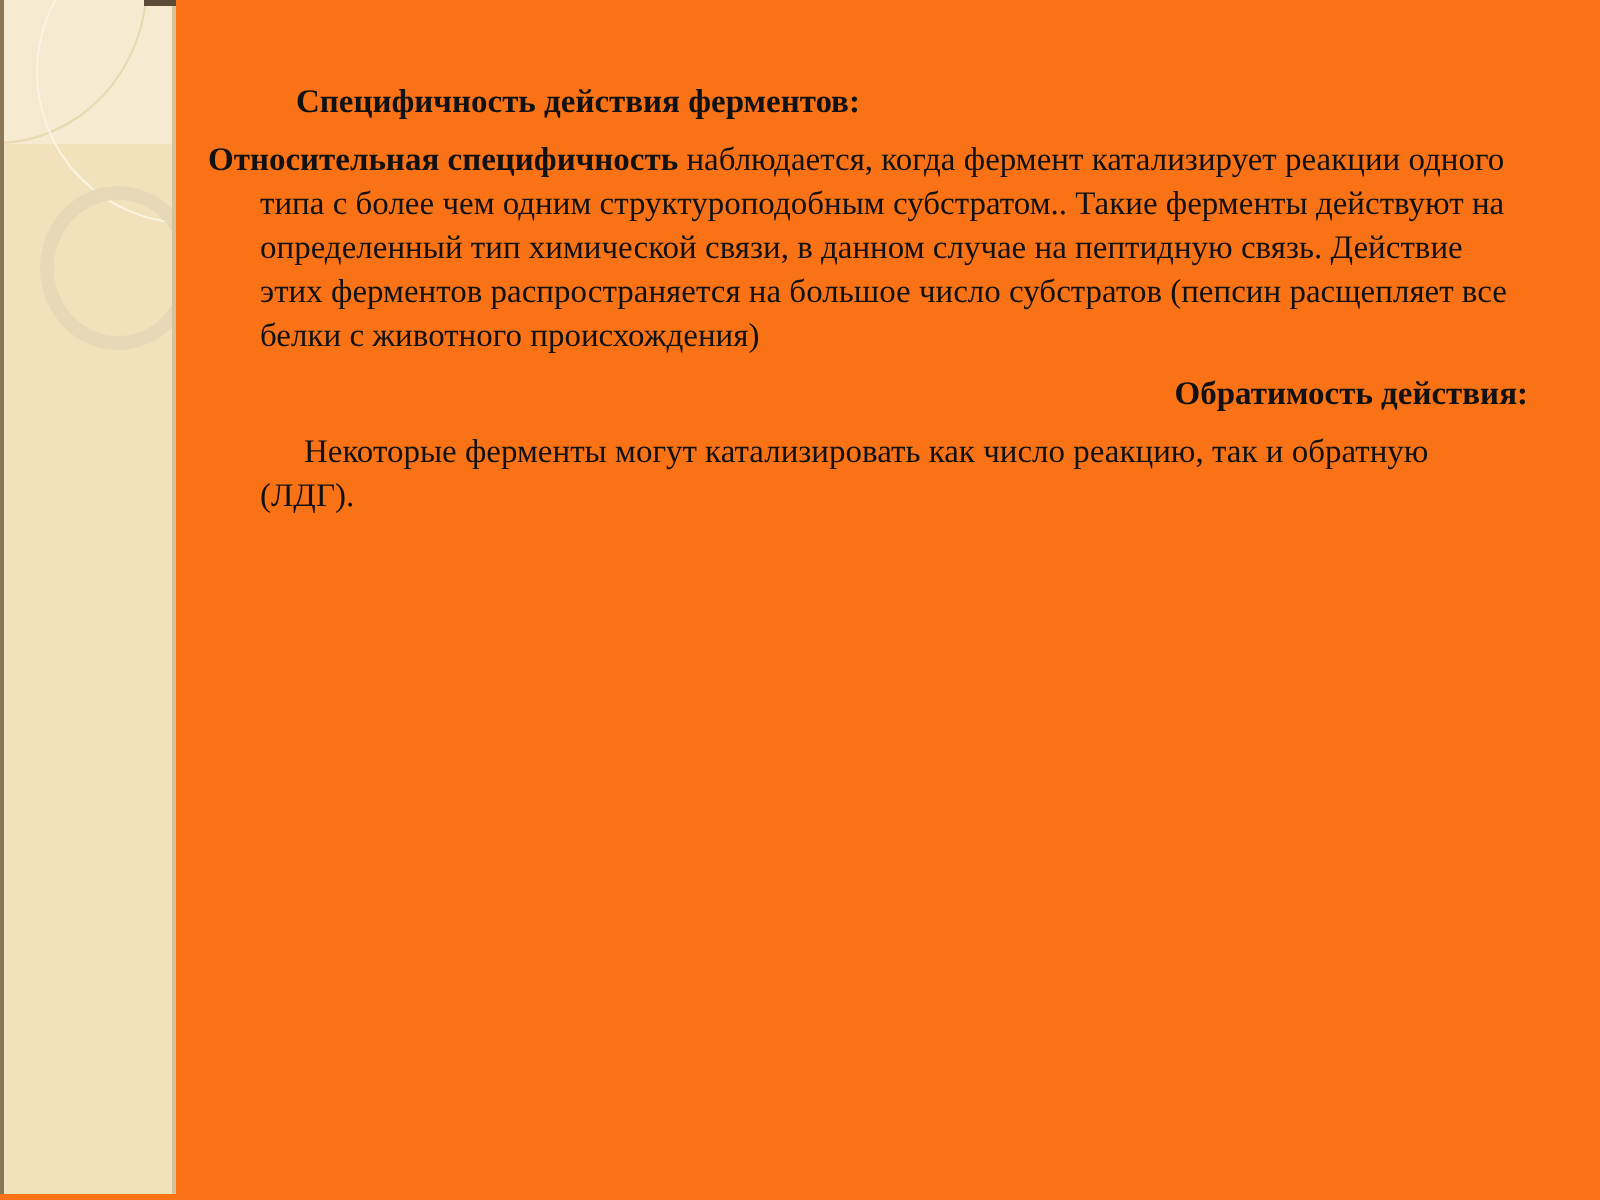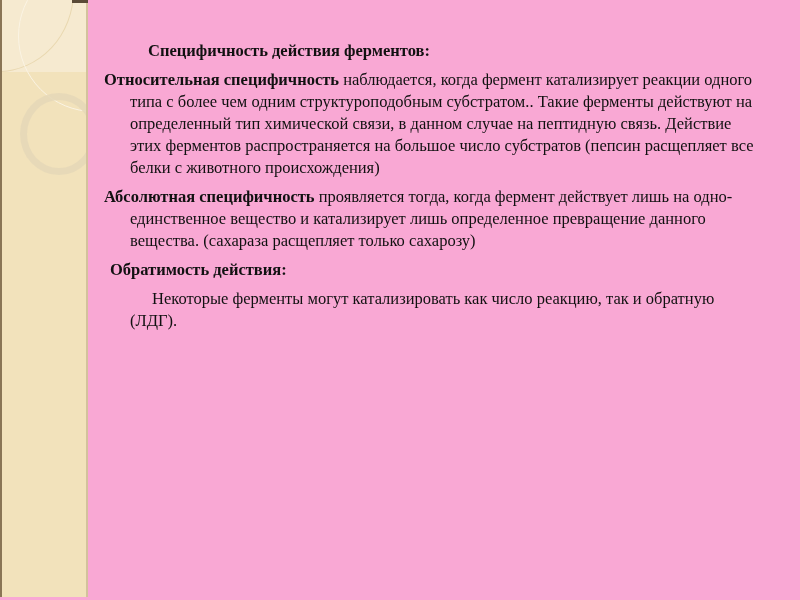--- a/index.html
+++ b/index.html
@@ -7,21 +7,21 @@
       padding: 0;
       width: 800px;
       height: 600px;
       background: #ffffff;
       overflow: hidden;
     }
     .slide {
       position: relative;
       width: 800px;
       height: 600px;
-      background: #f9a8d4;
+      background: #f97316;
     }
     .side-panel {
       position: absolute;
       left: 0;
       top: 0;
       width: 88px;
       height: 597px;
       background: #f2e2bb;
       border-left: 2px solid #8a7556;
       border-right: 2px solid #d3c29c;
@@ -92,20 +92,21 @@
       padding-left: 26px;
       text-indent: -26px;
       margin-bottom: 7px;
       font-family: Liberation Serif, serif;
     }
     .para b { font-weight: bold; }
     .subhead {
       font-weight: bold;
       margin-left: 6px;
       margin-bottom: 7px;
+      text-align: right;
     }
     .para-last {
       padding-left: 26px;
       text-indent: 22px;
     }
   </style>
 </head>
 <body>
 
 <div class="slide">
@@ -117,21 +118,18 @@
   </div>
   <div class="top-dark-tab"></div>
 
   <div class="content">
     <div class="title">Специфичность действия ферментов:</div>
 
     <div class="para">
       <b>Относительная специфичность</b><span> наблюдается, когда фермент катализирует реакции одного типа с более чем одним структуроподобным субстратом.. Такие ферменты действуют на определенный тип химической связи, в данном случае на пептидную связь. Действие этих ферментов распространяется на большое число субстратов (пепсин расщепляет все белки с животного  происхождения)</span>
     </div>
 
-    <div class="para">
-      <b>Абсолютная специфичность</b><span> проявляется тогда, когда фермент действует лишь на одно-единственное вещество и катализирует лишь определенное превращение данного вещества. (сахараза расщепляет только сахарозу)</span>
-    </div>
 
     <div class="subhead">Обратимость действия:</div>
 
     <div class="para-last">Некоторые ферменты могут катализировать как число реакцию, так и обратную (ЛДГ).</div>
   </div>
 </div>
 
 </body></html>

